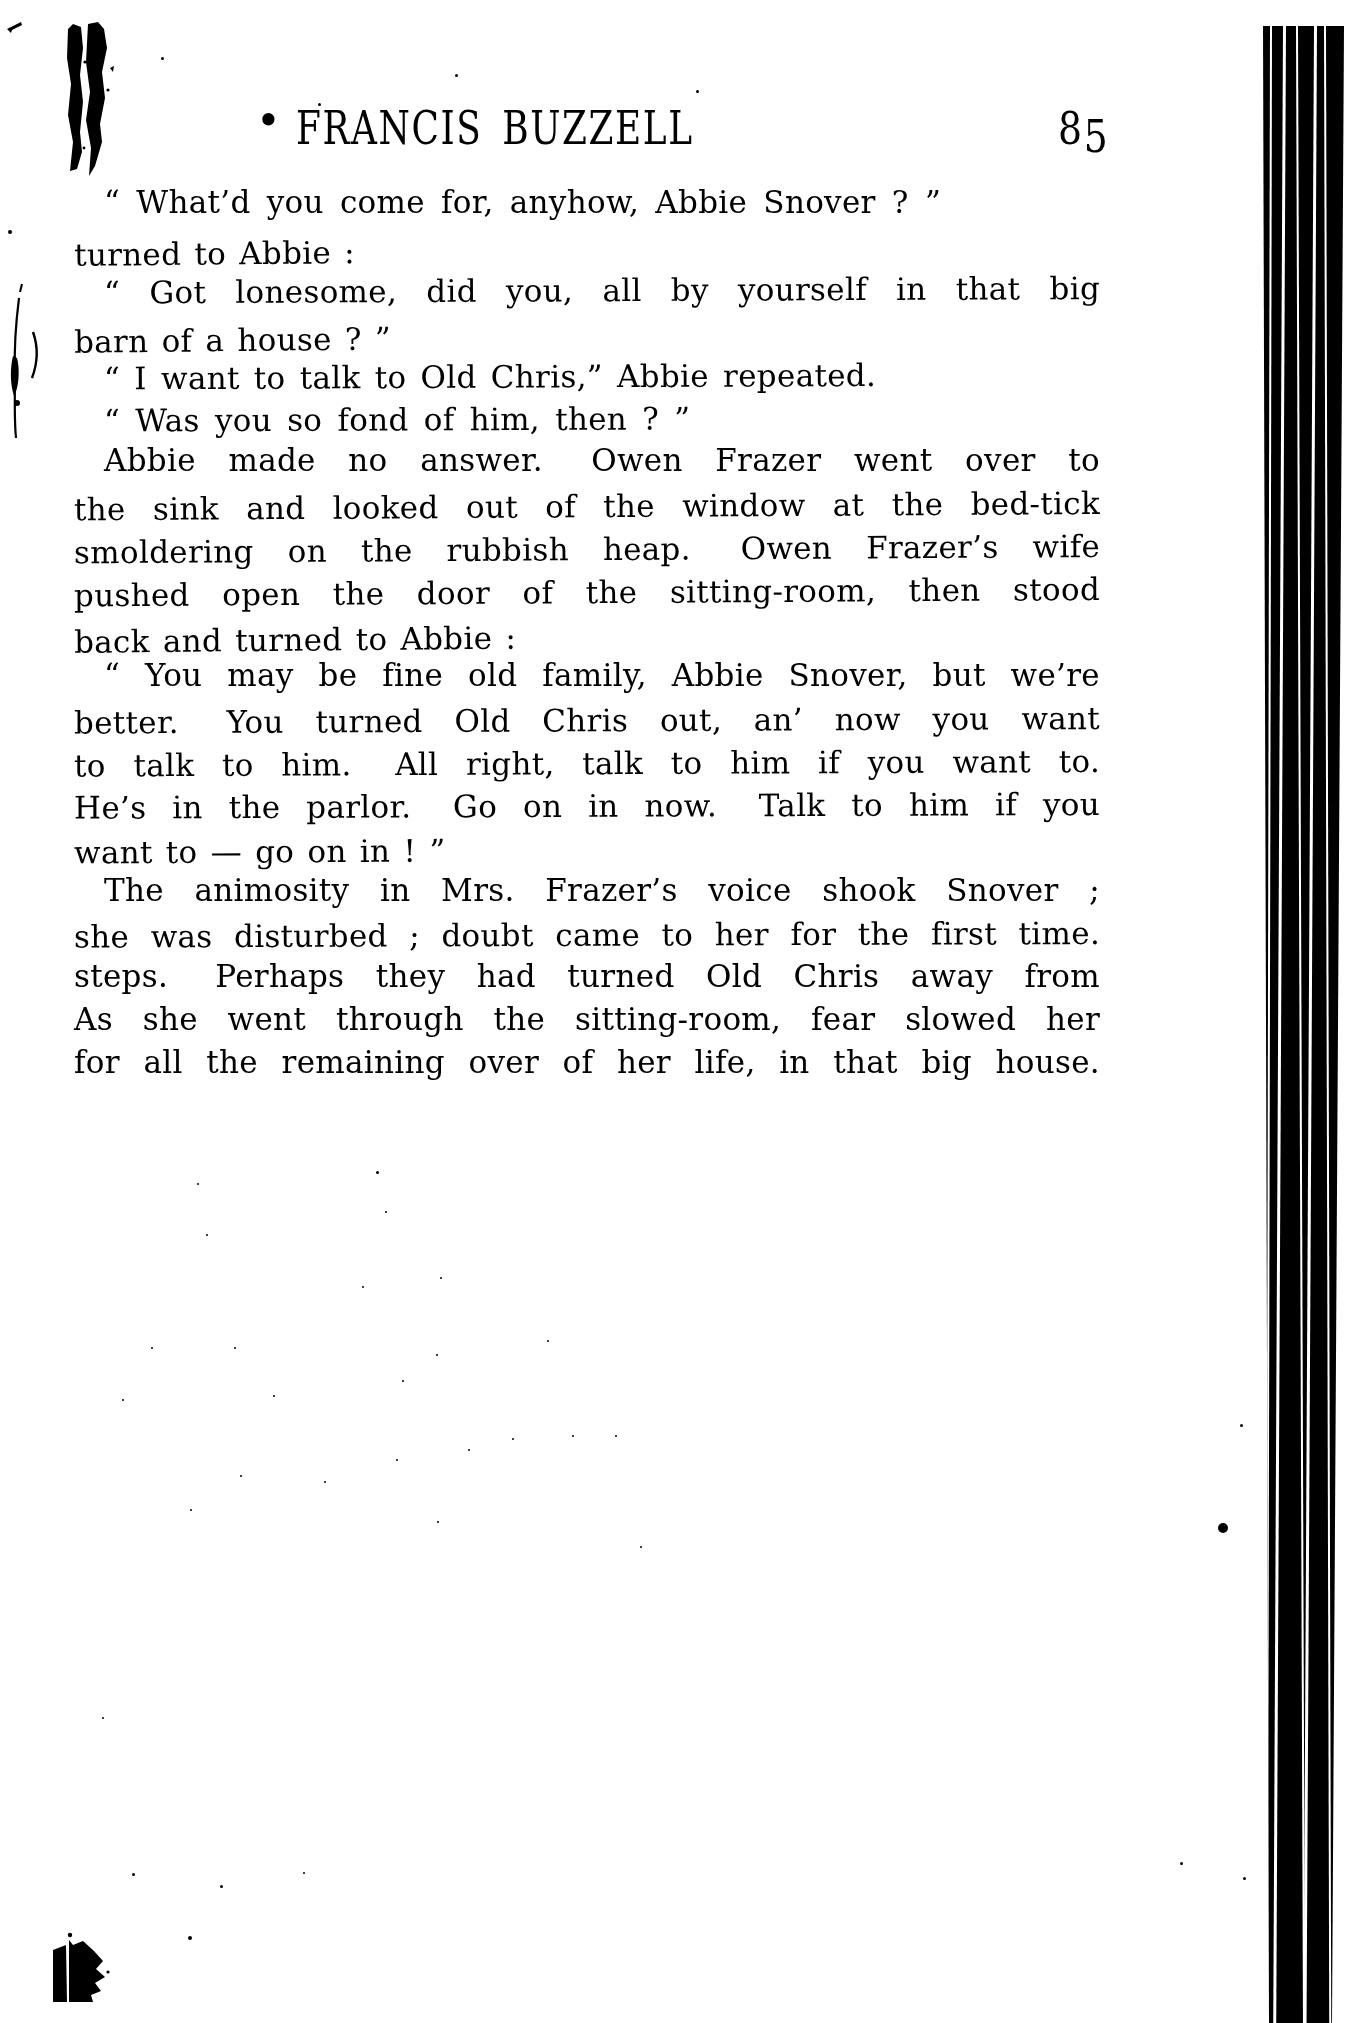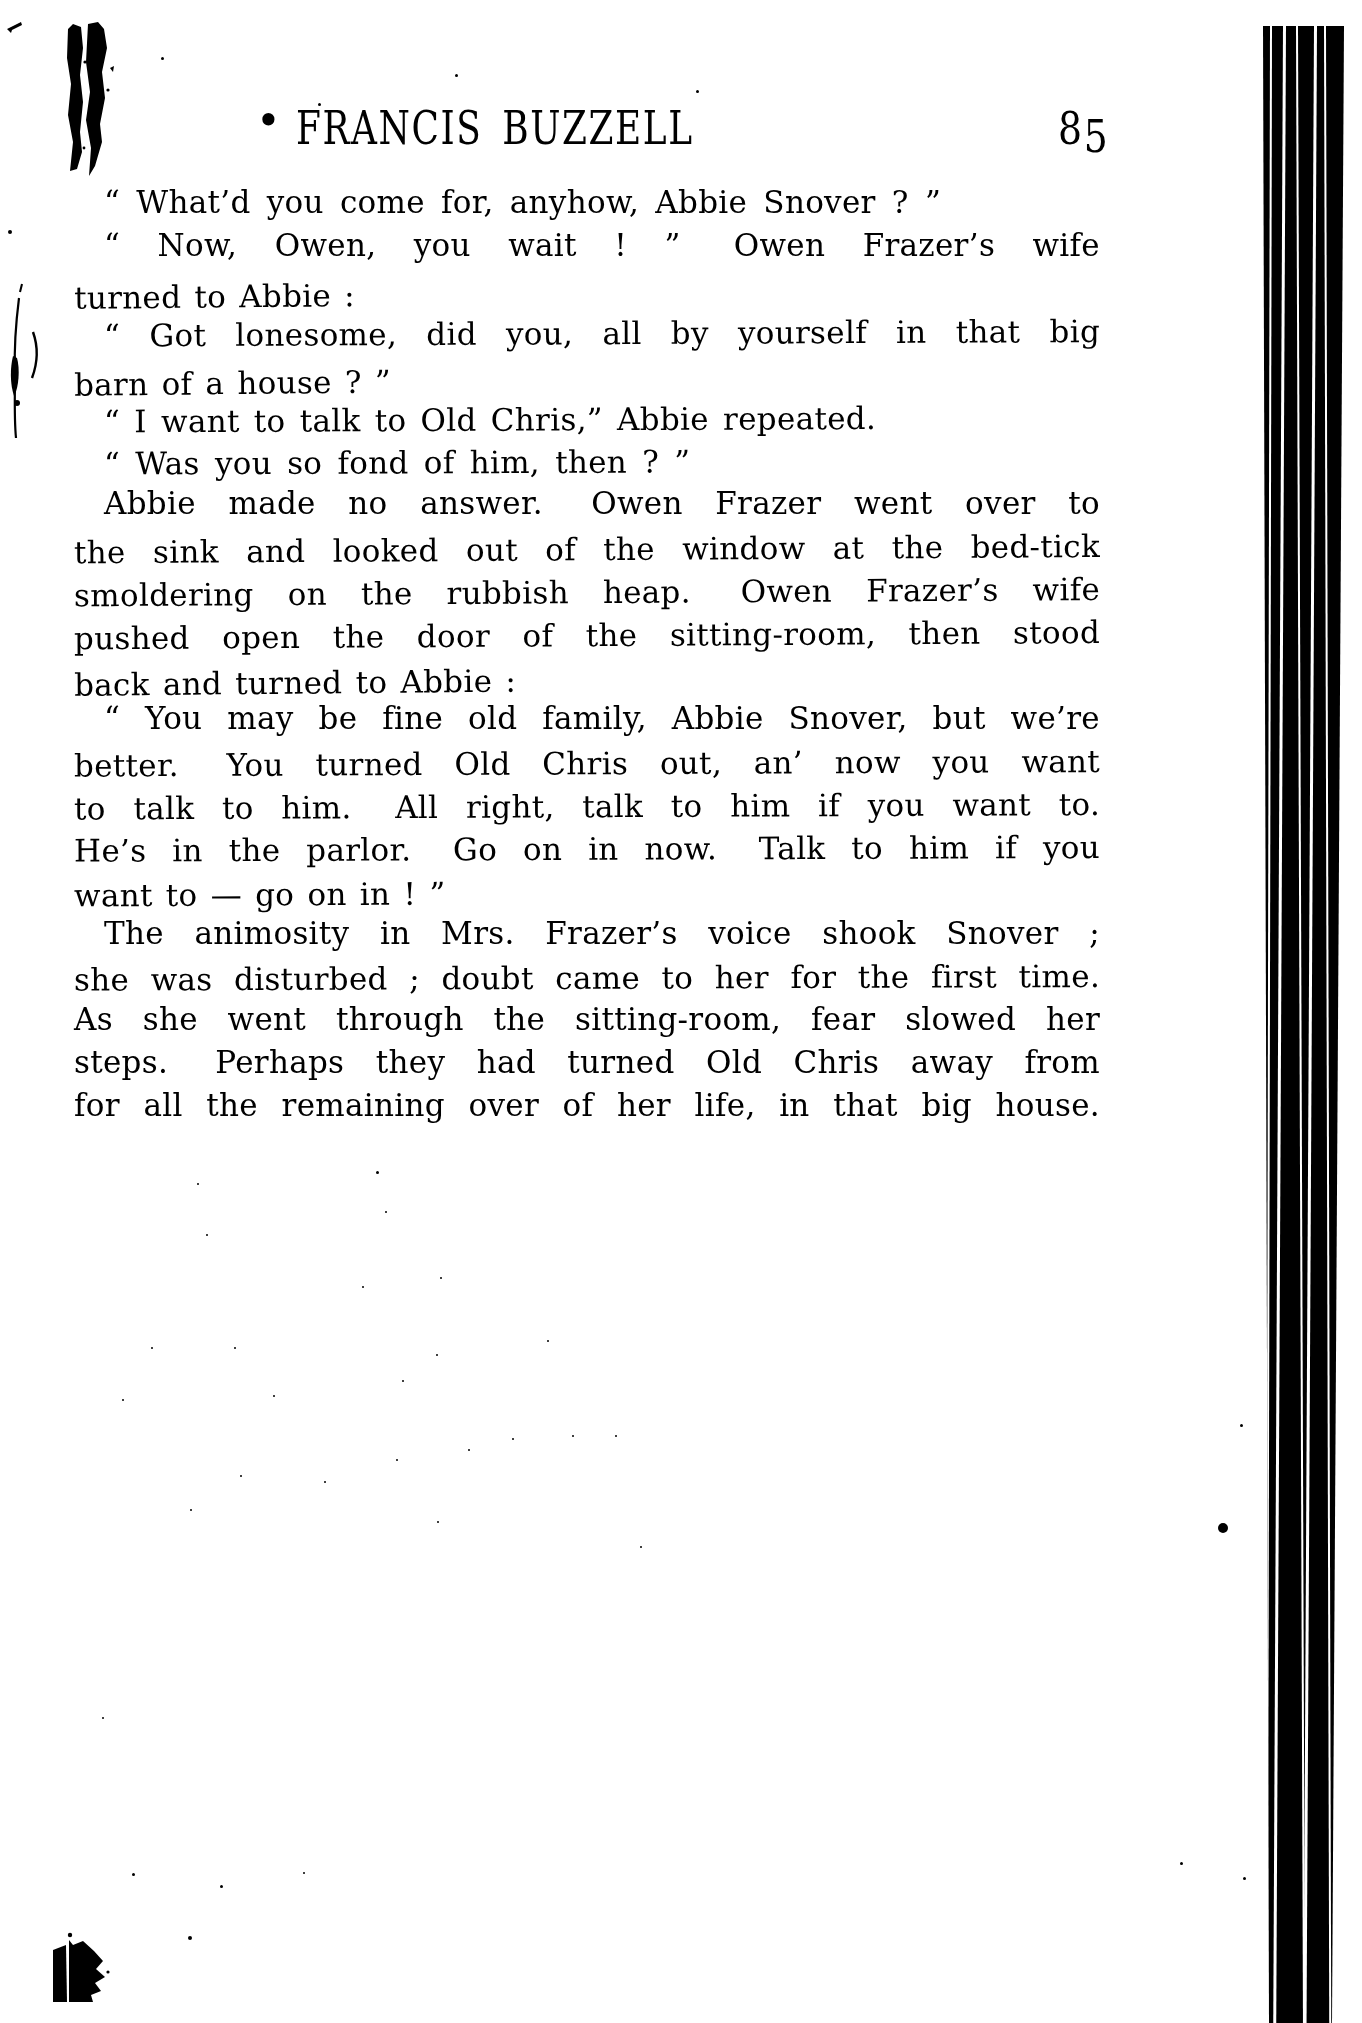--- a/index.html
+++ b/index.html
@@ -50,40 +50,39 @@
 <div class="page">
 
   <div>
     <span class="bullet">•</span>
     <span class="title">FRANCIS BUZZELL</span>
     <span class="pagenum"><span>8</span><span class="dip">5</span></span>
   </div>
 
   <div class="body-text">
       <div class="line ind" style="word-spacing: 6px;">“ What’d you come for, anyhow, Abbie Snover ? ”</div>
-      <div class="line just ind">“ Now, Owen, you wait ! ”  Owen Frazer’s wife</div>
       <div class="line" style="transform: rotate(-0.55deg); word-spacing: 3px;">turned to Abbie :</div>
       <div class="line just ind" style="transform: rotate(-0.25deg);">“ Got lonesome, did you, all by yourself in that big</div>
       <div class="line" style="transform: rotate(-0.6deg); word-spacing: 3px;">barn of a house ? ”</div>
       <div class="line ind" style="transform: rotate(-0.25deg); word-spacing: 4px;">“ I want to talk to Old Chris,” Abbie repeated.</div>
       <div class="line ind" style="transform: rotate(-0.2deg); word-spacing: 5px;">“ Was you so fond of him, then ? ”</div>
       <div class="line just ind">Abbie made no answer.  Owen Frazer went over to</div>
       <div class="line just" style="transform: rotate(-0.35deg);">the sink and looked out of the window at the bed-tick</div>
       <div class="line just" style="transform: rotate(-0.35deg);">smoldering on the rubbish heap.  Owen Frazer’s wife</div>
       <div class="line just" style="transform: rotate(-0.35deg);">pushed open the door of the sitting-room, then stood</div>
       <div class="line" style="transform: rotate(-0.55deg); word-spacing: 3px;">back and turned to Abbie :</div>
       <div class="line just ind">“ You may be fine old family, Abbie Snover, but we’re</div>
       <div class="line just" style="transform: rotate(-0.25deg);">better.  You turned Old Chris out, an’ now you want</div>
       <div class="line just" style="transform: rotate(-0.25deg);">to talk to him.  All right, talk to him if you want to.</div>
       <div class="line just" style="transform: rotate(-0.2deg);">He’s in the parlor.  Go on in now.  Talk to him if you</div>
       <div class="line" style="transform: rotate(-0.3deg); word-spacing: 3px;">want to — go on in ! ”</div>
       <div class="line just ind">The animosity in Mrs. Frazer’s voice shook Snover ;</div>
       <div class="line just" style="transform: rotate(-0.2deg);">she was disturbed ; doubt came to her for the first time.</div>
+      <div class="line just">steps.  Perhaps they had turned Old Chris away from</div>
       <div class="line just">As she went through the sitting-room, fear slowed her</div>
-      <div class="line just">steps.  Perhaps they had turned Old Chris away from</div>
       <div class="line just">for all the remaining over of her life, in that big house.</div>
     </div>
 
   <svg class="artifact" style="left:58px;top:20px;" width="64" height="164" viewBox="0 0 64 164">
     <path fill="#000" d="M10,9 L15,4 L23,7 L25,28 L22,55 L25,82 L22,112 L24,132 L19,149 L12,151 L15,122 L10,95 L13,64 L9,38 Z"></path>
     <path fill="#000" d="M30,4 L40,2 L46,9 L49,28 L44,52 L47,78 L42,104 L44,122 L37,146 L31,156 L33,128 L28,100 L32,72 L28,42 Z"></path>
     <circle cx="27" cy="42" r="1.6" fill="#000"></circle>
     <circle cx="50" cy="70" r="1.6" fill="#000"></circle>
     <circle cx="26" cy="128" r="1.4" fill="#000"></circle>
     <path fill="#000" d="M52,48 L56,46 L55,52 Z"></path>

